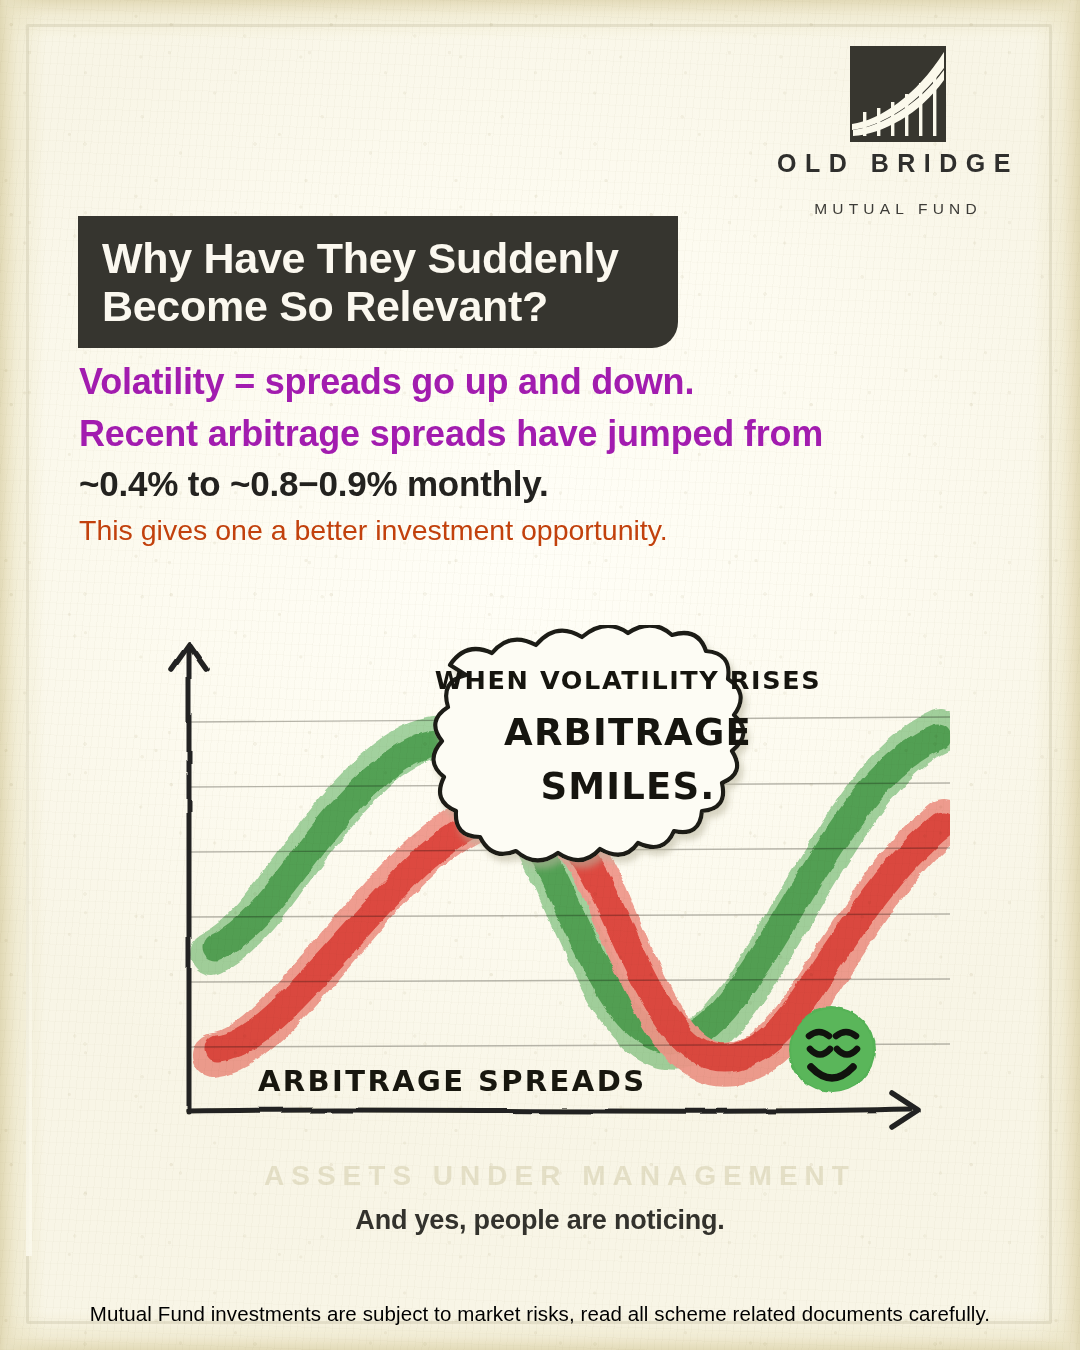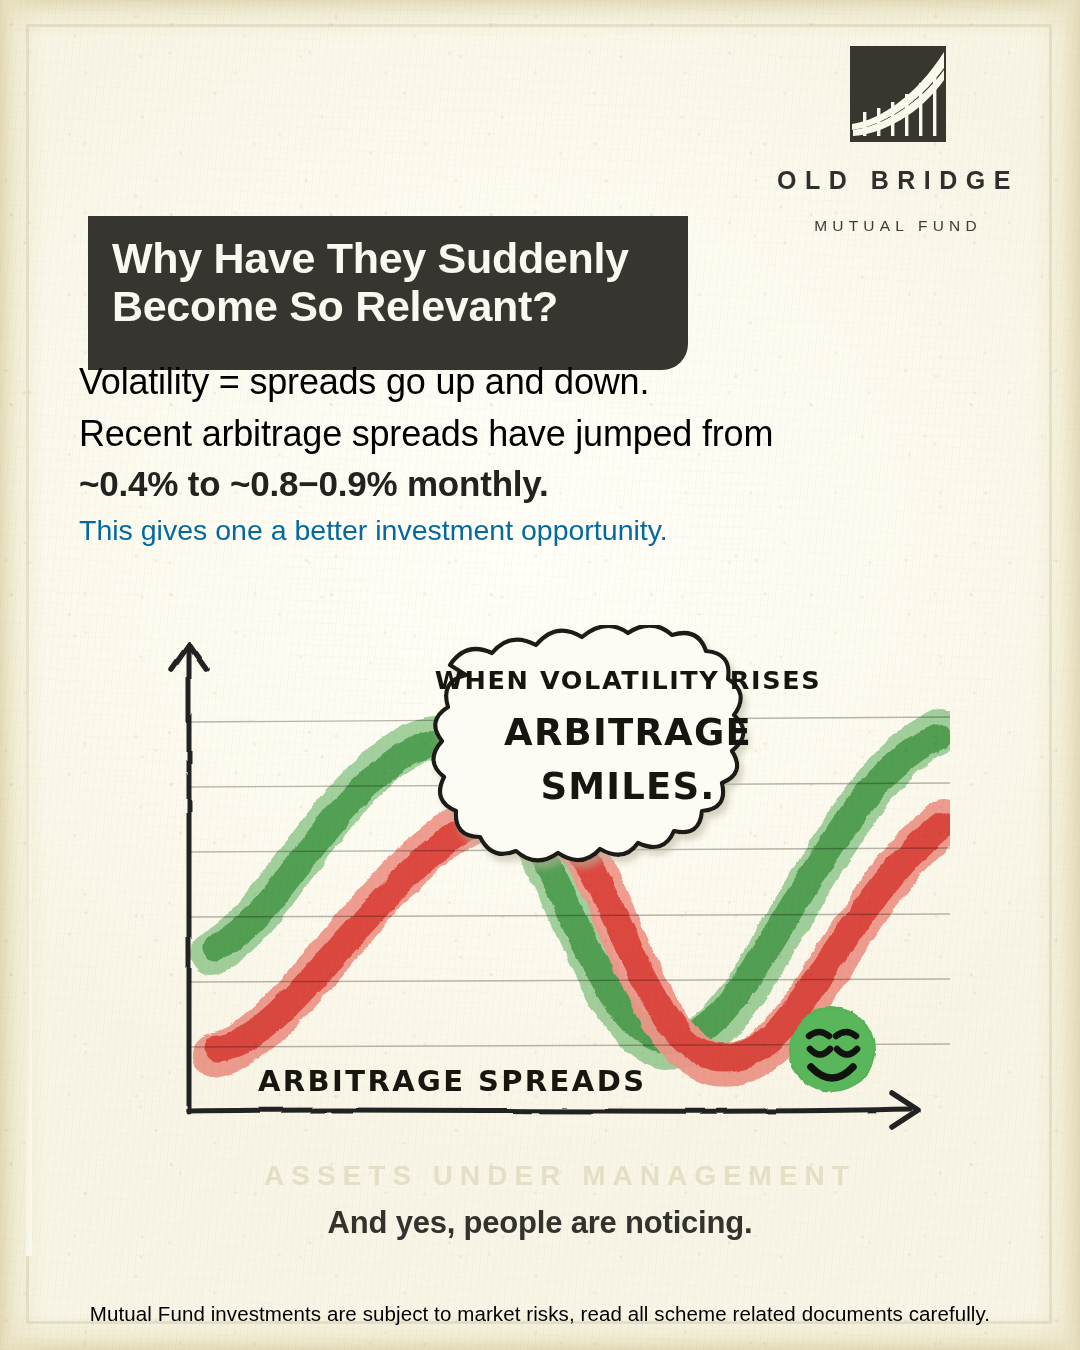--- a/index.html
+++ b/index.html
@@ -80,67 +80,67 @@
     padding-left:40px;
   }
 
   
   .logo-wrap {
     position:absolute; top:46px; right:52px;
     width:260px; text-align:center;
   }
   .logo-mark { margin:0 auto; display:block; }
   .logo-name {
-    margin-top:24px;
+    margin-top:7px;
     font-size:25px; font-weight:700; letter-spacing:8.5px;
     color:#2f2f2d;
   }
   .logo-sub {
     margin-top:22px;
     font-size:15.5px; font-weight:500; letter-spacing:5.2px;
     color:#3c3b37;
   }
 
   
   .headline {
-    position:absolute; left:88px; top:216px;
+    position:absolute; left:78px; top:216px;
     width:600px;
     background:#36352f;
     border-radius:0 0 26px 0;
-    padding:18px 26px 40px 24px;
+    padding:18px 26px 18px 24px;
   }
   .headline-line {
     color:#fbf8ef;
     font-size:43px; font-weight:700; line-height:1.12;
     letter-spacing:-.3px;
   }
 
   
   .body-copy { position:absolute; left:79px; top:356px; width:900px; }
   .bc-line {
-    font-size:36px; line-height:1.44; color:#000000; font-weight:400;
+    font-size:36px; line-height:1.44; color:#a21caf; font-weight:700;
     letter-spacing:-.2px;
   }
   .bc-strong {
     font-size:35px; font-weight:700; color:#23221f;
     margin-top:4px; letter-spacing:-.2px;
   }
   .bc-small {
-    font-size:28.5px; color:#0369a1; margin-top:10px; font-weight:400;
+    font-size:28.5px; color:#c2410c; margin-top:10px; font-weight:400;
   }
 
   
   .chart { position:absolute; left:150px; top:625px; width:800px; height:520px; }
   .chart svg { display:block; }
 
   
   .closing {
     position:absolute; left:0; right:0; top:1205px;
     text-align:center;
-    font-size:31px; font-weight:700; color:#33322d;
+    font-size:27px; font-weight:700; color:#33322d;
     letter-spacing:-.2px;
   }
 
   
   .disclaimer {
     position:absolute; left:0; right:0; bottom:24px;
     text-align:center;
     font-size:20.5px; color:#000000; font-weight:400;
     letter-spacing:.1px;
   }

